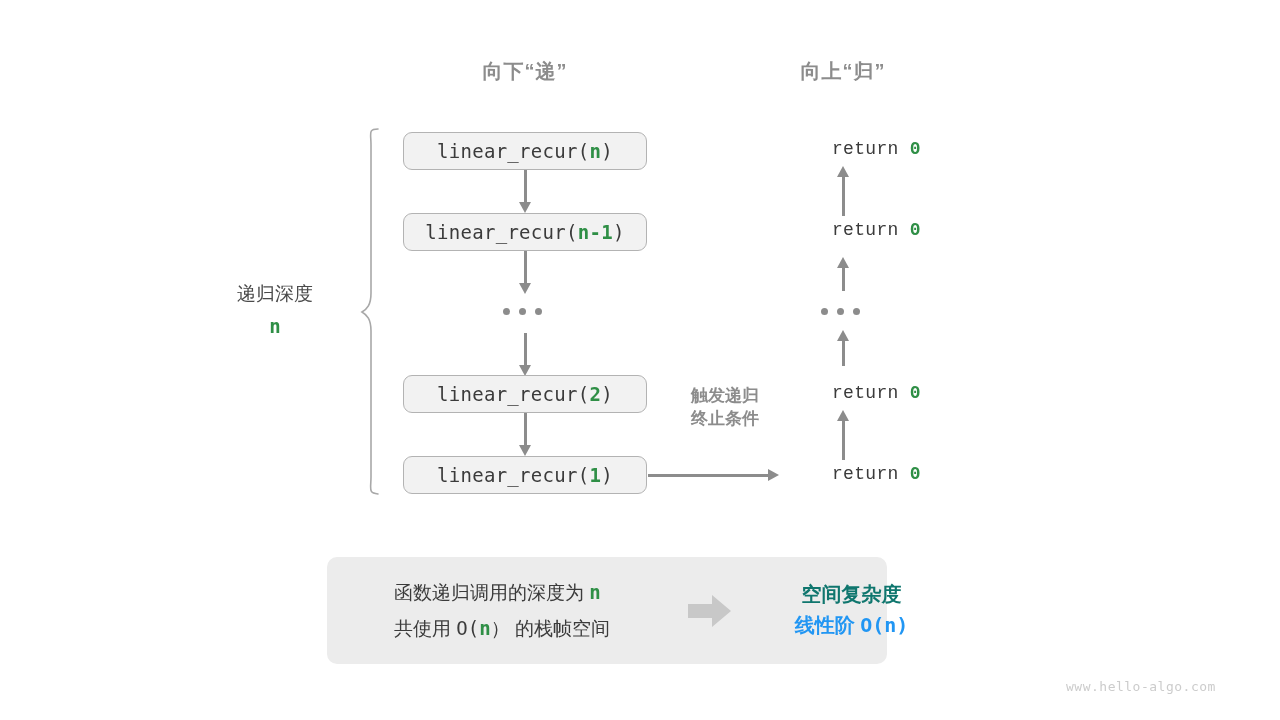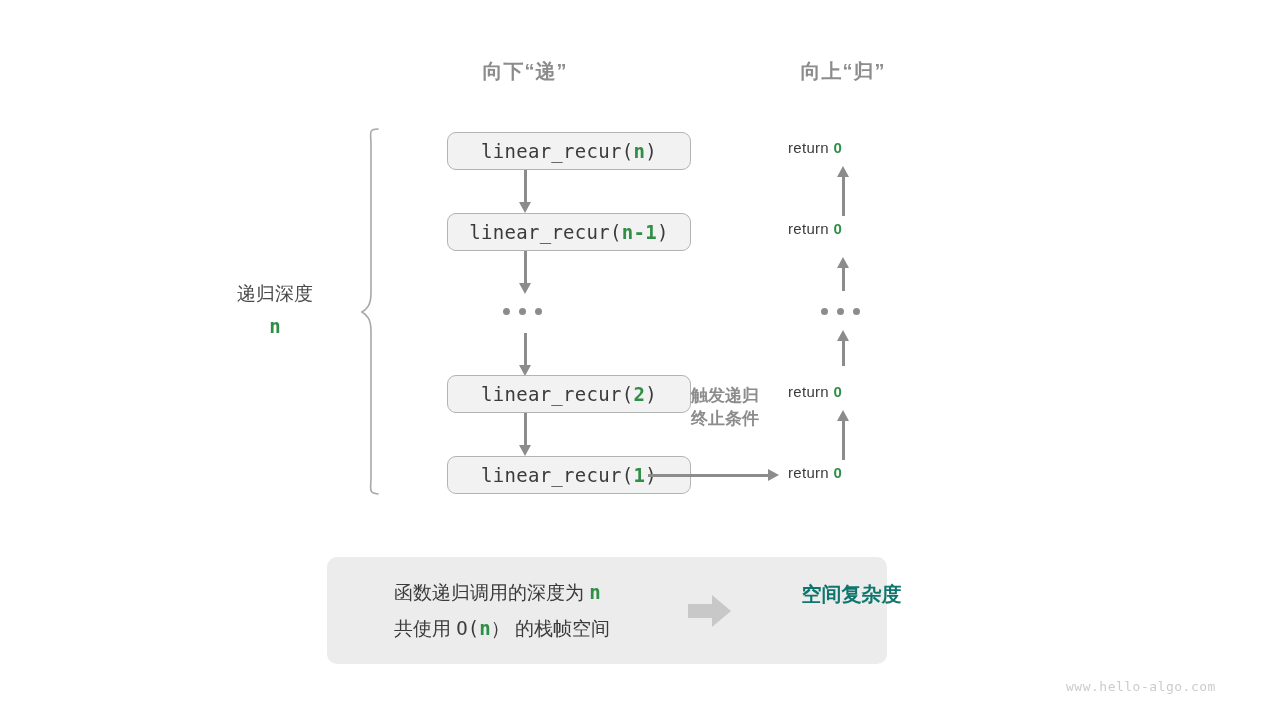--- a/index.html
+++ b/index.html
@@ -36,31 +36,31 @@
     border-radius: 9px;
     height: 38px;
     display: flex;
     align-items: center;
     justify-content: center;
     font-family: "DejaVu Sans Mono", monospace;
     font-size: 19px;
     color: #3b3b3b;
     white-space: nowrap;
     letter-spacing: 0.3px;
+  }
+  .arg { color: #2f8f46; font-weight: bold; }
+
+  
+  .return-label {
+    font-family: Liberation Mono, monospace;
+    font-size: 18px;
+    color: #3b3b3b;
+    white-space: nowrap;
+    letter-spacing: 0.3px;
     margin-left: 44px;
-  }
-  .arg { color: #2f8f46; font-weight: bold; }
-
-  
-  .return-label {
-    font-family: Liberation Sans, sans-serif;
-    font-size: 15px;
-    color: #3b3b3b;
-    white-space: nowrap;
-    letter-spacing: 0.3px;
   }
   .retval { color: #2f8f46; font-weight: bold; }
 
   
   .v-line {
     background: #8c8c8c;
     width: 3px;
   }
   .arrow-down-head {
     width: 0; height: 0;
@@ -297,18 +297,20 @@
         <span>的栈帧空间</span>
       </div>
     </div>
 
     <svg class="abs" style="left:361px; top:38px;" width="44" height="32">
       <path d="M 0 9 L 24 9 L 24 0 L 43 16 L 24 32 L 24 23 L 0 23 Z" fill="#c8c8c8"></path>
     </svg>
 
     <div class="summary-right abs" style="left:437px; top:22px; width:175px;">
       <span class="title">空间复杂度</span>
+      <span class="value"><span>线性阶</span>
+        <span class="mono">O(n)</span></span>
     </div>
   </div>
 
   <div class="abs watermark" style="left:1066px; top:679px;">www.hello-algo.com</div>
 
 </div>
 
 </body></html>

